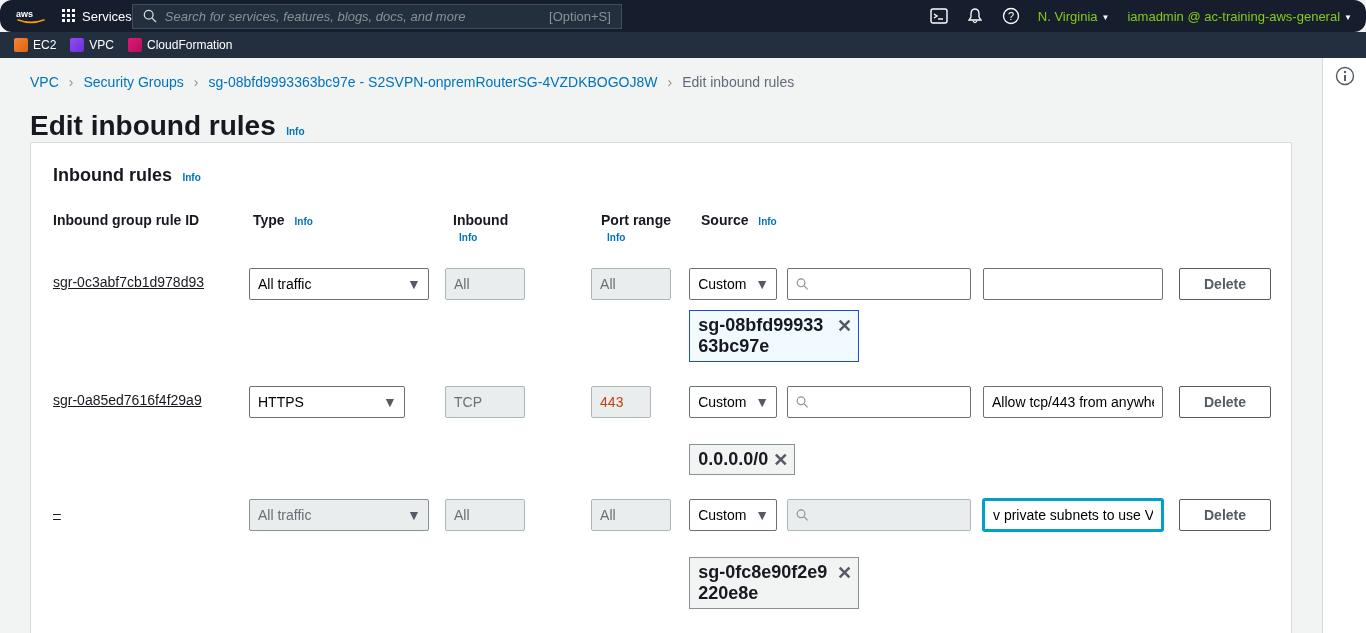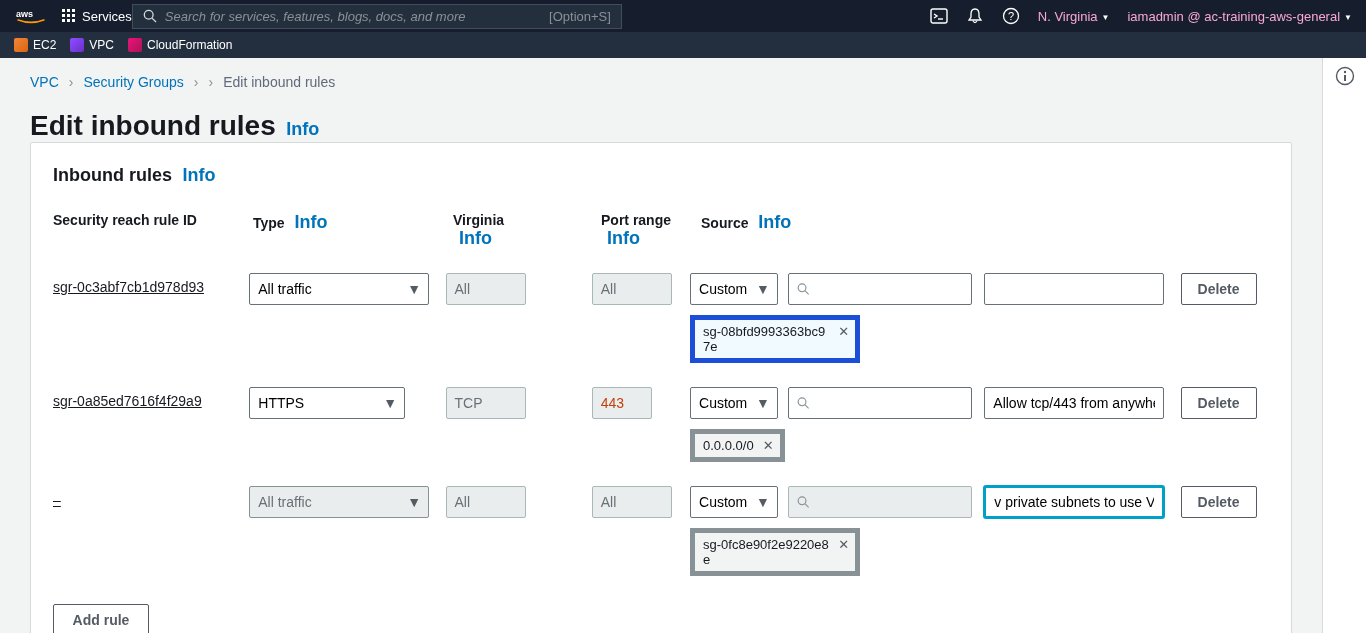--- a/index.html
+++ b/index.html
@@ -1,48 +1,48 @@
 <!DOCTYPE html>
 <html><head>
 <meta charset="utf-8">
 <style>
 * { margin:0; padding:0; box-sizing:border-box; font-family:"Amazon Ember","Helvetica Neue",Arial,sans-serif; }
 body { width:1366px; height:633px; background:#f2f3f3; overflow:hidden; }
 
-.topnav { background:#161e2d; height:32px; display:flex; align-items:center; padding:0 14px; color:#d5dbdb; font-size:13px; }
+.topnav { background:#161e2d; height:32px; display:flex; align-items:center; padding:0 14px; color:#d5dbdb; font-size:13px;border-radius:12px; }
 .aws-logo { height:18px; margin-right:14px; }
 .grid-icon { margin-right:6px; }
 .services-label { color:#fff; }
 .searchbox { flex:0 0 490px; height:25px; background:#242f3e; border:1px solid #414d5c; display:flex; align-items:center; padding:0 10px; color:#879196; font-style:italic; }
 .searchbox .mag { margin-right:8px; }
 .searchbox .placeholder { flex:1; }
 .searchbox .shortcut { font-style:normal; color:#879196; }
 .nav-spacer { flex:1; }
 .nav-right { display:flex; align-items:center; gap:18px; }
-.nav-right .txt { color:#f9a8d4; font-size:13px; }
+.nav-right .txt { color:#84cc16; font-size:13px; }
 .caret-dn::after { content:"▼"; font-size:8px; margin-left:4px; color:#fff; vertical-align:middle; }
 
 .favbar { background:#232f3e; height:26px; display:flex; align-items:center; padding:0 14px; gap:14px; font-size:12px; color:#fff; }
 .fav-item { display:flex; align-items:center; gap:5px; }
 .fav-icon { width:14px; height:14px; border-radius:2px; display:inline-block; }
 .fav-ec2 { background:linear-gradient(135deg,#f58536,#d86613); }
 .fav-vpc { background:linear-gradient(135deg,#8c4fff,#6b2fcc); }
 .fav-cfn { background:linear-gradient(135deg,#e7157b,#b01159); }
 
 .page-wrap { display:flex; height:calc(633px - 58px); }
 .page { flex:1; padding:16px 30px; overflow:hidden; }
 .side-strip { width:44px; border-left:1px solid #d5dbdb; padding-top:8px; display:flex; justify-content:center; background:#fff; }
 
 .breadcrumbs { display:flex; align-items:center; gap:10px; font-size:14px; margin-bottom:20px; }
 .breadcrumbs a { color:#0073bb; text-decoration:none; }
 .bc-sep { color:#879196; }
 .bc-current { color:#5f6b7a; }
 
 .page-title { font-size:28px; font-weight:700; color:#16191f; display:inline; }
-.info-link { color:#0073bb; font-size:18px; font-weight:700; cursor:pointer; margin-left:6px; }
+.info-link { color:#0073bb; font-size:10px; font-weight:700; cursor:pointer; margin-left:6px; }
 .page-sub { color:#545b64; font-size:14px; margin-top:8px; margin-bottom:22px; }
 
 .panel { background:#fff; border:1px solid #d5dbdb; border-radius:2px; padding:22px 22px; }
 .panel-title { font-size:18px; font-weight:700; color:#16191f; }
 
 .rules-table { margin-top:18px; }
 .thr { display:flex; font-size:14px; font-weight:700; color:#16191f; padding:8px 0 12px; border-bottom:none; }
 .col-id { width:200px; }
 .col-type { width:200px; }
 .col-proto { width:100px; }
@@ -62,29 +62,29 @@
 .select-like { position:relative; cursor:pointer; }
 .select-like .sel-caret { position:absolute; right:0; top:0; width:28px; height:100%; display:flex; align-items:center; justify-content:center; color:#545b64; }
 .select-like.disabled, .input-like.disabled { background:#eaeded; color:#687078; border-color:#aab7b8; }
 .select-like.disabled { border:1px solid #879196; }
 .input-like input { border:none; outline:none; width:100%; font-size:14px; background:transparent; }
 .input-like .mag { color:#879196; margin-right:6px; }
 .input-like.focused { border:2px solid #00a1c9; box-shadow:0 0 0 1px #00a1c9; }
 
 .token-row { margin-top:10px; }
 .token {
-  display:inline-flex; align-items:center; border:5px solid #1d4ed8; background:#f1faff;
-  padding:4px 8px; font-size:13px; color:#16191f; max-width:170px; position:relative;
+  display:inline-flex; align-items:center; border:1px solid #1d4ed8; background:#f1faff;
+  padding:4px 8px; font-size:18px; color:#16191f; max-width:170px; position:relative;font-weight:bold;
 }
-.token.grey { border-color:#879196; background:#f2f3f3; }
+.token.grey { border-color:#879196; background:#f2f3f3;margin-top:16px; }
 .token .tok-text { flex:1; margin-right:18px; word-break:break-all; }
 .token .tok-x { position:absolute; right:6px; top:4px; color:#545b64; cursor:pointer; }
 
 .btn { cursor:pointer; justify-content:center; font-weight:700; color:#545b64; border-color:#545b64; background:#fff; }
-.btn.small { width:76px; }
+.btn.small { width:92px; }
 .add-rule-btn { margin-top:16px; width:96px; }
 
 
 .svg-ico { display:inline-block; vertical-align:middle; }
 </style>
 </head>
 <body>
 
 <div class="topnav">
   <svg class="aws-logo svg-ico" viewBox="0 0 40 24" width="34" height="20">
@@ -147,38 +147,39 @@
 </div>
 
 <div class="page-wrap">
 <div class="page">
 
   <div class="breadcrumbs">
     <a>VPC</a>
     <span class="bc-sep">›</span>
     <a>Security Groups</a>
     <span class="bc-sep">›</span>
+    <a>sg-08bfd9993363bc97e - S2SVPN-onpremRouterSG-4VZDKBOGOJ8W</a>
     <span class="bc-sep">›</span>
     <span class="bc-current">Edit inbound rules</span>
   </div>
 
   <div>
     <h1 class="page-title">Edit inbound rules</h1>
     <span class="info-link">Info</span>
   </div>
 
   <div class="panel">
     <span class="panel-title">Inbound rules</span>
     <span class="info-link">Info</span>
 
     <div class="rules-table">
       <div class="thr">
-        <div class="col-id">Security reach rule ID</div>
+        <div class="col-id">Inbound group rule ID</div>
         <div class="col-type"><span>Type</span> <span class="info-link">Info</span></div>
-        <div class="col-proto"><span>Virginia</span><br><span class="info-link">Info</span></div>
+        <div class="col-proto"><span>Inbound</span><br><span class="info-link">Info</span></div>
         <div class="col-port"><span>Port range</span><br><span class="info-link">Info</span></div>
         <div class="col-source"><span>Source</span> <span class="info-link">Info</span></div>
         <div class="col-del"></div>
       </div>
 
       <div id="rules-body">
             <div class="tr">
               <div class="cell col-id">sgr-0c3abf7cb1d978d93</div>
               <div class="cell col-type">
                 <div class="select-like" style="width:180px">

